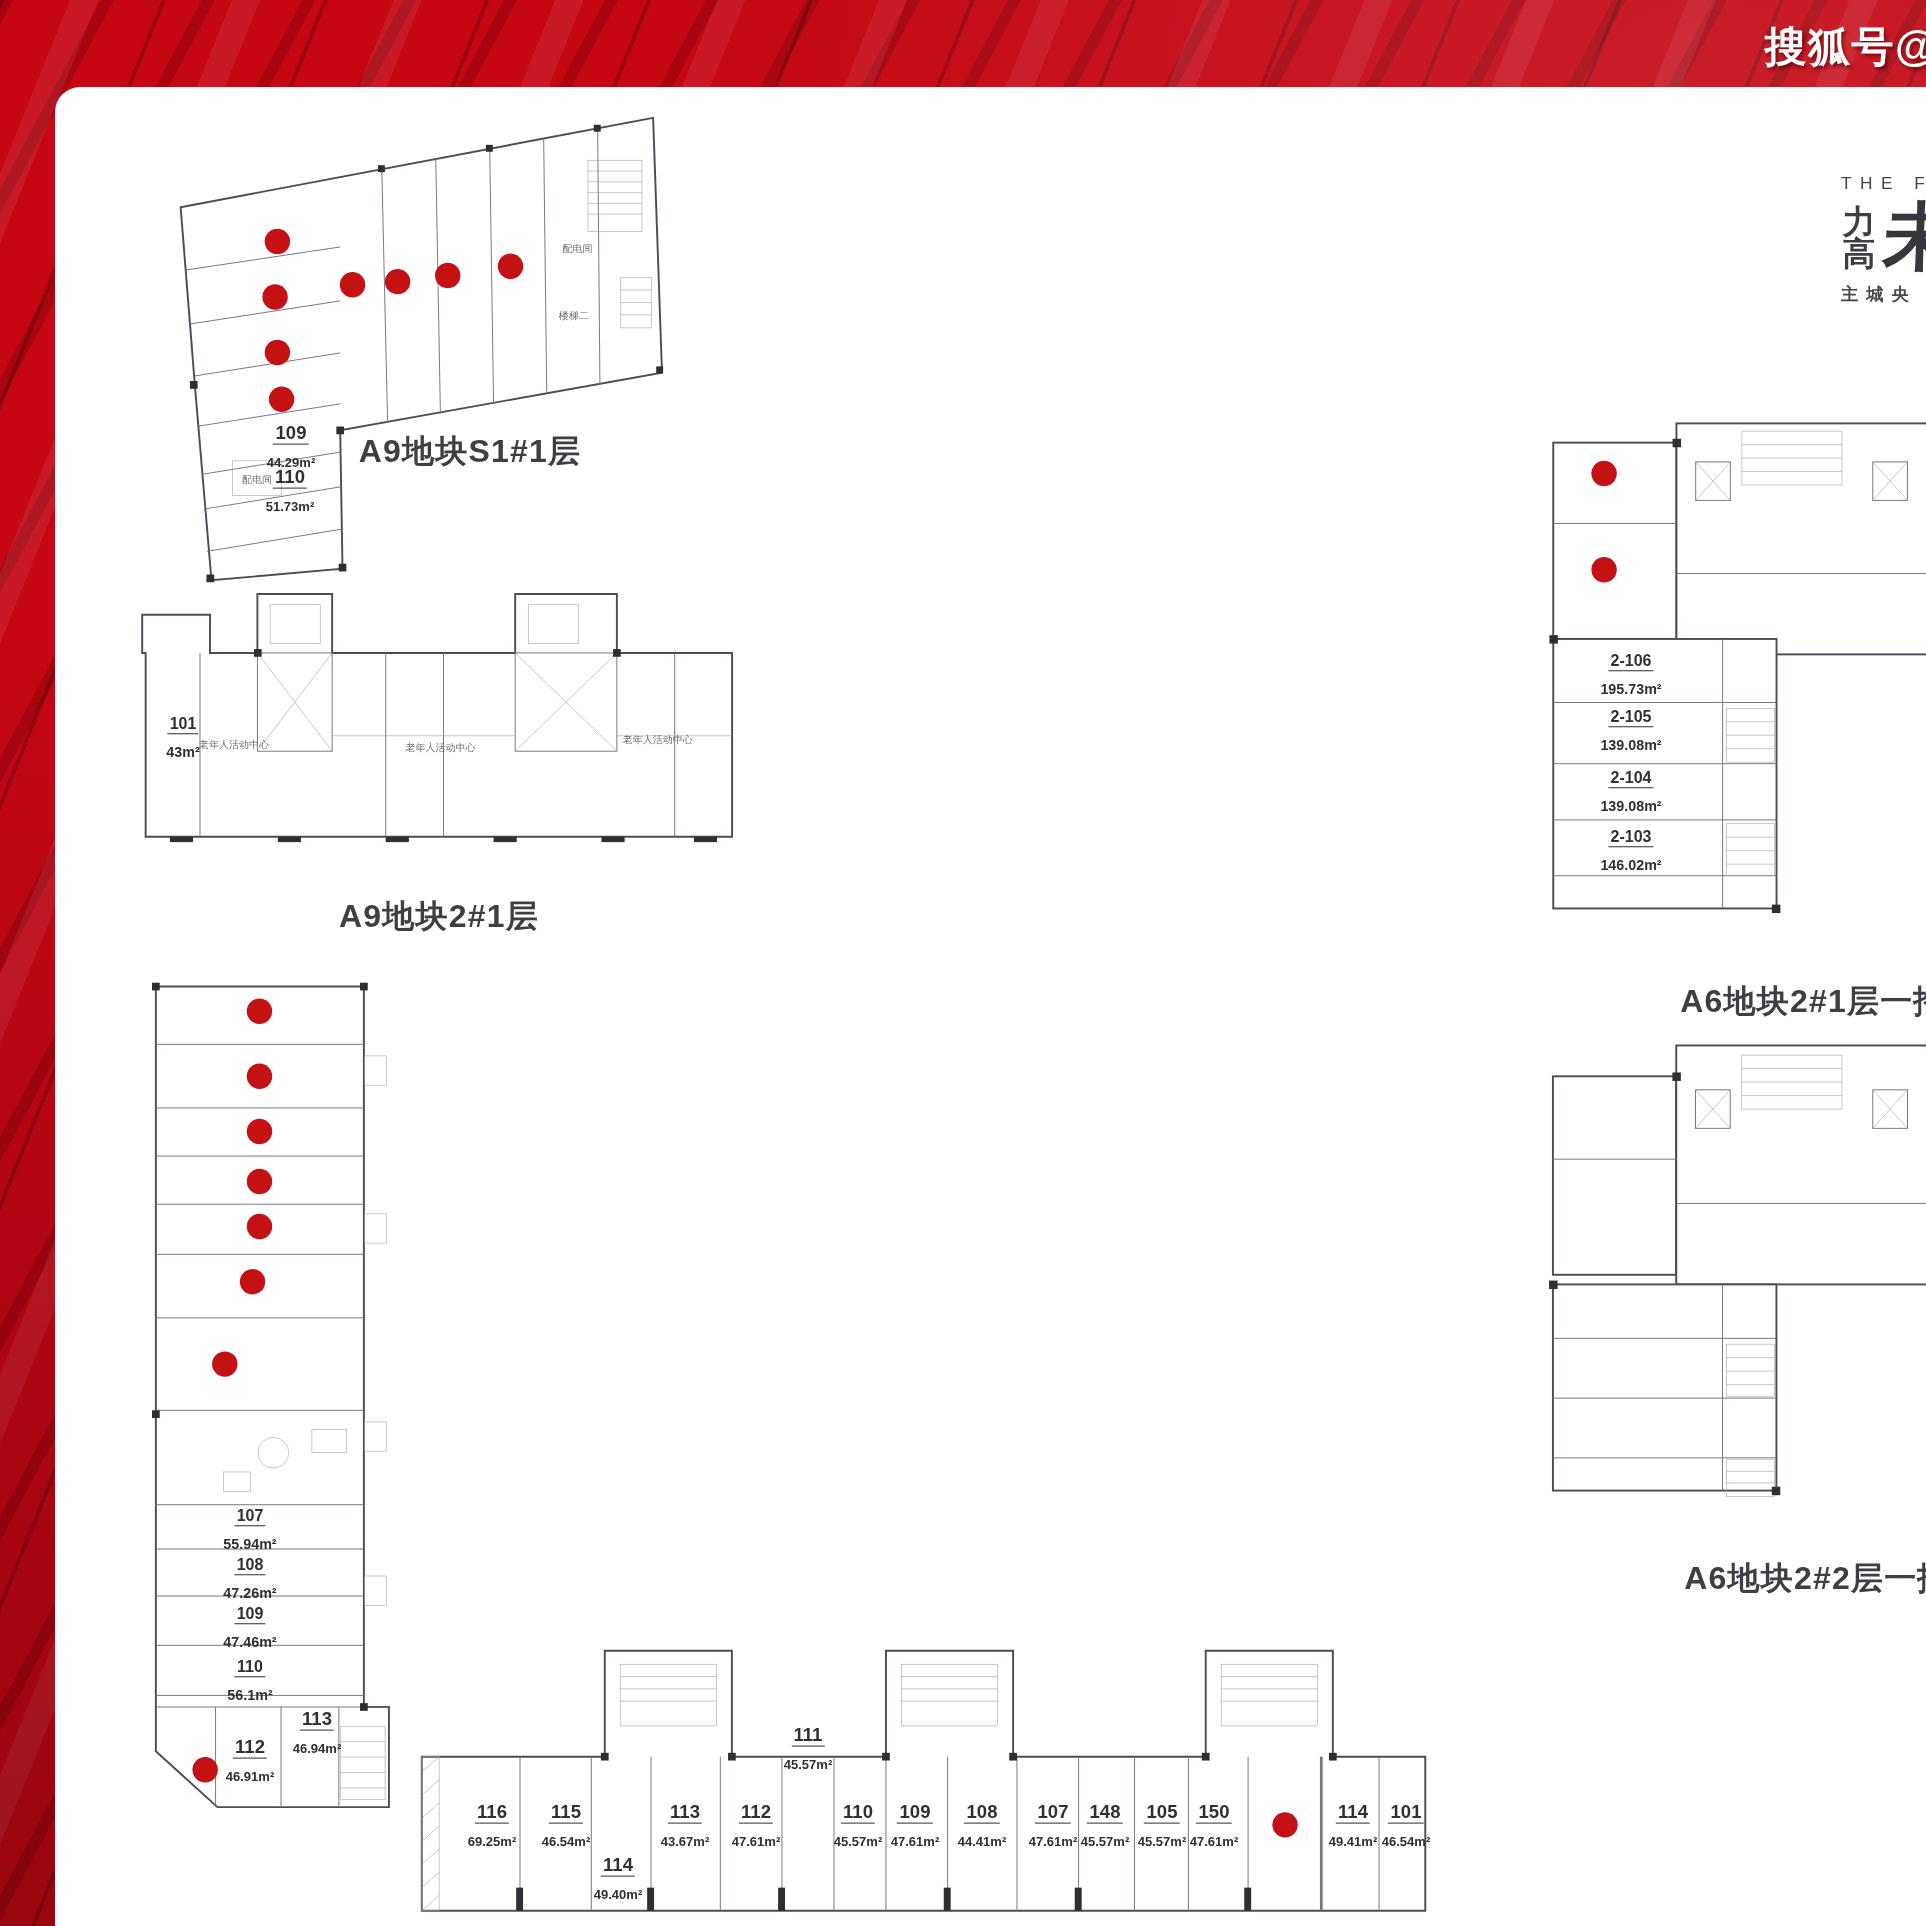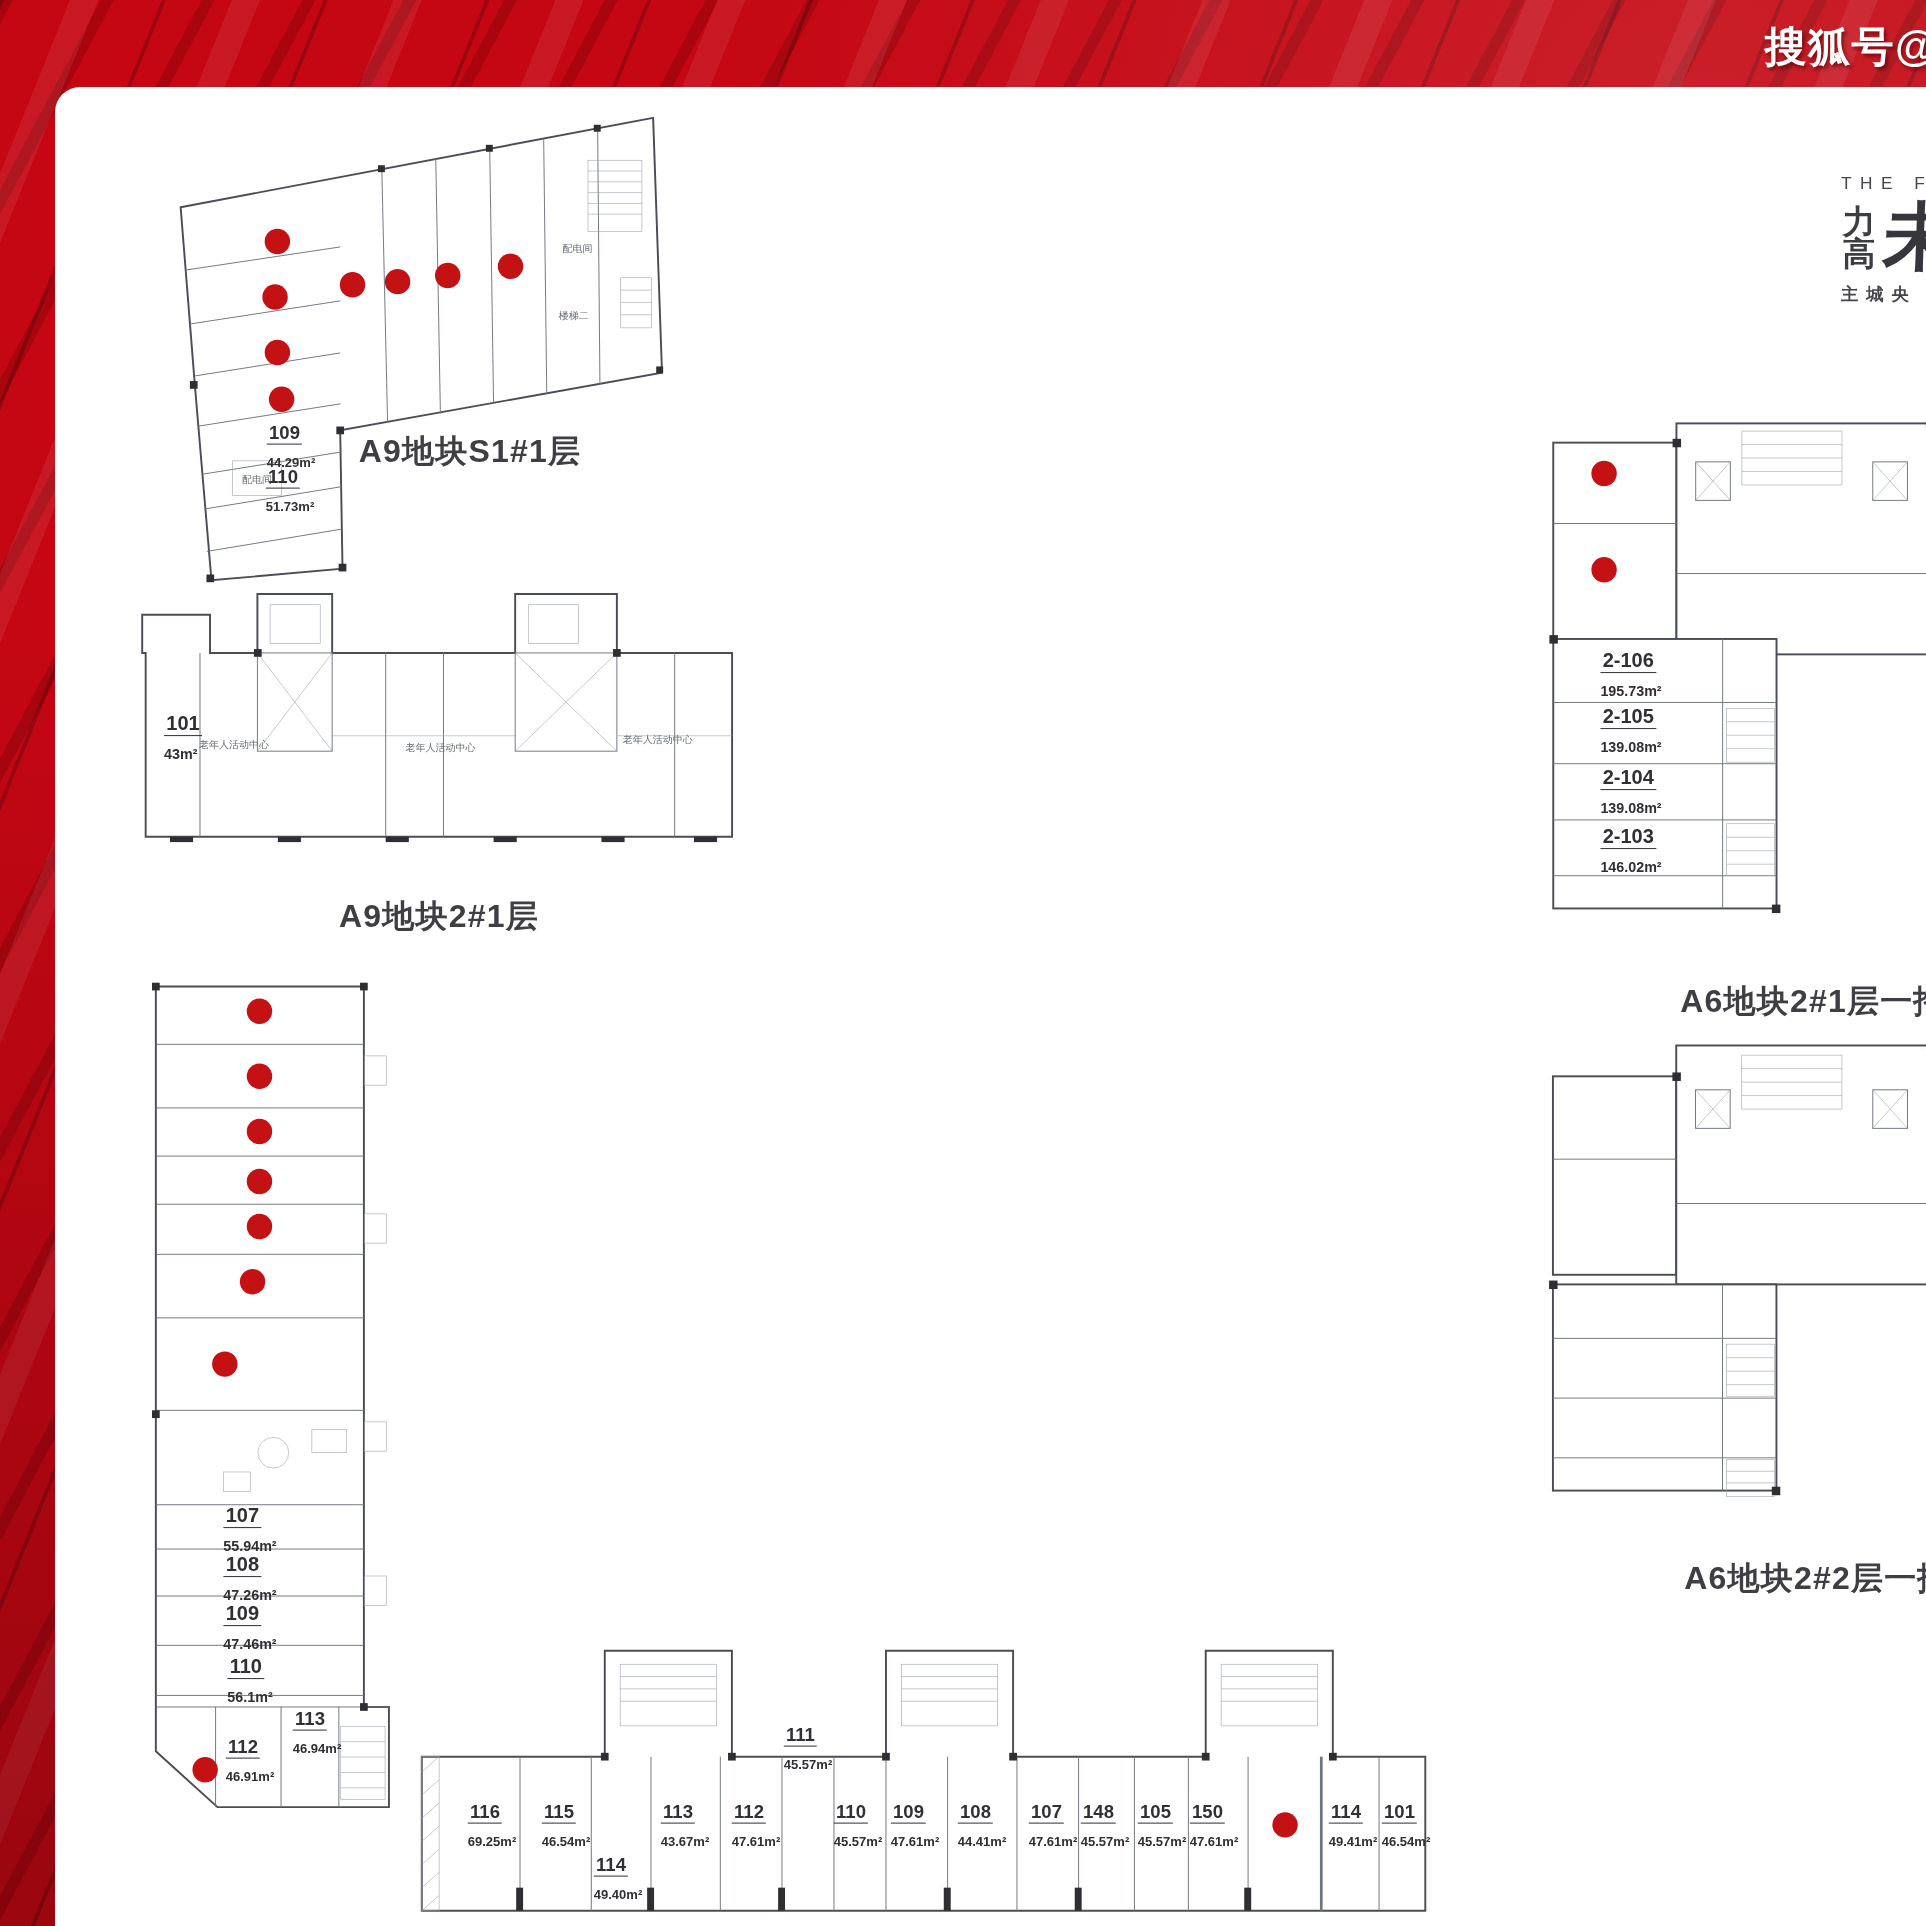--- a/index.html
+++ b/index.html
@@ -26,22 +26,22 @@
   .logo-tag{margin-top:7.7px;font-size:17.3px;font-weight:600;letter-spacing:8px;color:#45454c;white-space:nowrap;}
   
   .plan{position:absolute;}
   .ol{fill:#ffffff;stroke:#4a4d55;stroke-width:5;}
   .pl{stroke:#70757f;stroke-width:2.5;fill:none;}
   .tl{stroke:#9aa0aa;stroke-width:1.5;fill:none;}
   .kw{fill:#2e2e33;stroke:none;}
   .dot{fill:#c31114;}
   .an{font-size:26px;fill:#666b74;}
   
-  .u{position:absolute;transform:translate(-50%,-50%);text-align:left;color:#2f2f34;white-space:nowrap;line-height:1.08;}
-  .u .n{display:inline-block;font-weight:700;font-size:20px;border-bottom:1.5px solid #2f2f34;padding:0 2.3px 0.8px 2.3px;}
+  .u{position:absolute;transform:translate(-50%,-50%);text-align:center;color:#2f2f34;white-space:nowrap;line-height:1.08;}
+  .u .n{display:inline-block;font-weight:700;font-size:16px;border-bottom:1.5px solid #2f2f34;padding:0 2.3px 0.8px 2.3px;}
   .u .a{display:block;font-weight:700;font-size:14.3px;margin-top:11px;}
   .u.small .n{font-size:18.5px;}
   .u.small .a{font-size:13px;}
   .plan-label{position:absolute;transform:translate(-50%,-50%);font-size:32px;font-weight:700;color:#3e3e44;letter-spacing:1.2px;white-space:nowrap;margin-top:44px;}
 </style>
 </head>
 <body>
 
 <div id="stage">
 

